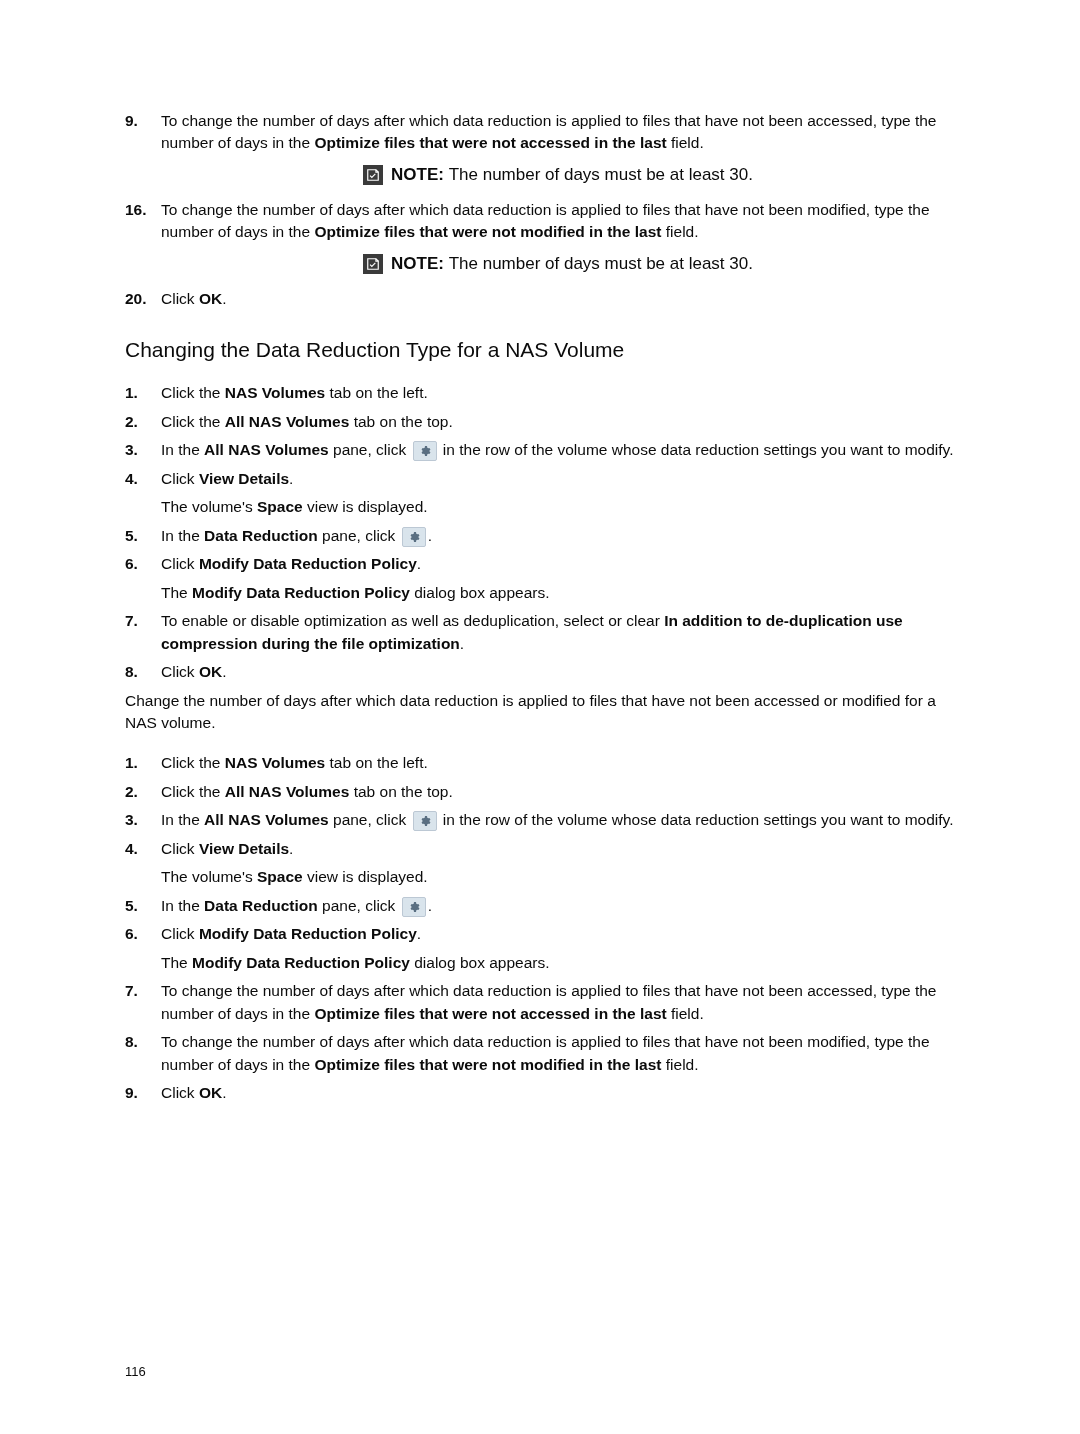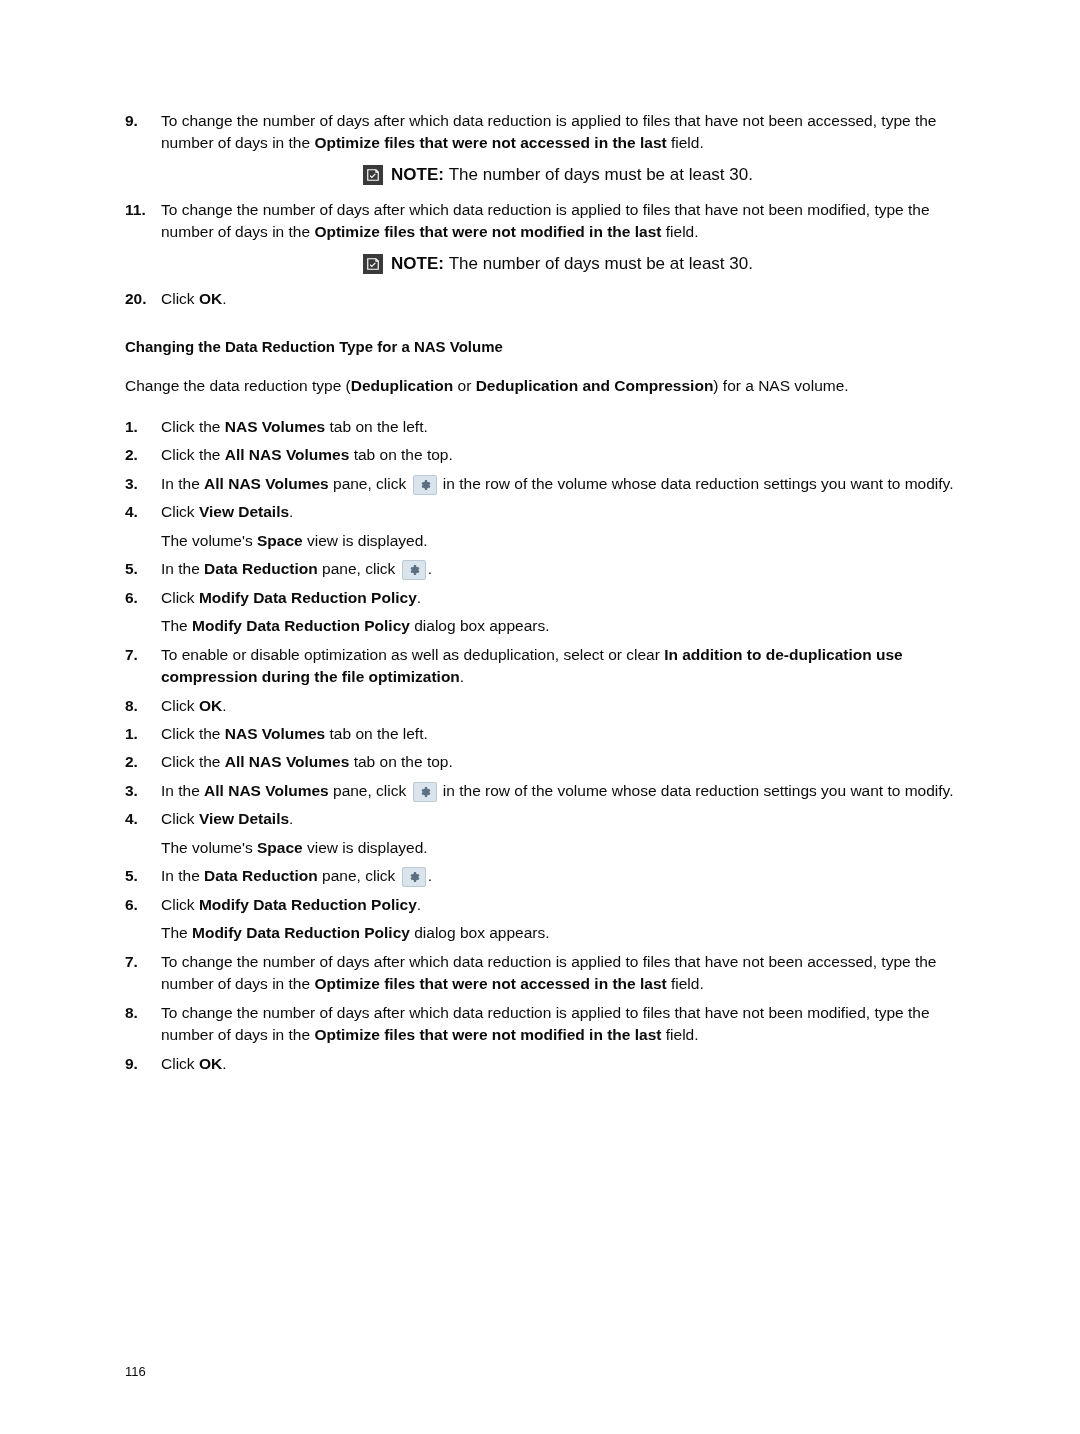--- a/index.html
+++ b/index.html
@@ -48,22 +48,22 @@
   justify-content: center;
   flex-shrink: 0;
 }
 .note-icon svg {
   width: 14px;
   height: 14px;
   stroke: #ffffff;
   fill: none;
 }
 h2 {
-  font-size: 15px;
-  font-weight: 700;
+  font-size: 21px;
+  font-weight: 400;
   margin: 28px 0 20px 0;
 }
 .para {
   font-size: 15.5px;
   line-height: 1.45;
   margin-bottom: 18px;
 }
 .sub-text {
   margin-top: 6px;
 }
@@ -106,41 +106,40 @@
         <span class="note-icon">
           <svg viewBox="0 0 24 24" stroke-width="2">
             <path d="M3 3h14l4 4v14H3z"></path>
             <path d="M17 3v4h4"></path>
             <path d="M7 13l3 3 6-6"></path>
           </svg>
         </span>
         <span><b>NOTE: </b>The number of days must be at least 30.</span>
       </div>
       <div class="step-row">
-        <div class="step-num">11.</div>
+        <div class="step-num">16.</div>
         <div class="step-text"><span>To change the number of days after which data reduction is applied to files that have not been modified, type the number of days in the </span><b>Optimize files that were not modified in the last</b><span> field.</span></div>
       </div>
       <div class="note-row">
         <span class="note-icon">
           <svg viewBox="0 0 24 24" stroke-width="2">
             <path d="M3 3h14l4 4v14H3z"></path>
             <path d="M17 3v4h4"></path>
             <path d="M7 13l3 3 6-6"></path>
           </svg>
         </span>
         <span><b>NOTE: </b>The number of days must be at least 30.</span>
       </div>
       <div class="step-row">
         <div class="step-num">20.</div>
         <div class="step-text"><span>Click </span><b>OK</b><span>.</span></div>
       </div>
     </div>
 
   <h2>Changing the Data Reduction Type for a NAS Volume</h2>
-  <div class="para" id="intro-b"><span>Change the data reduction type (</span><b>Deduplication</b><span> or </span><b>Deduplication and Compression</b><span>) for a NAS volume.</span></div>
   <div id="sec-b">
       <div class="step-row">
         <div class="step-num">1.</div>
         <div class="step-text"><span>Click the </span><b>NAS Volumes</b><span> tab on the left.</span></div>
       </div>
       <div class="step-row">
         <div class="step-num">2.</div>
         <div class="step-text"><span>Click the </span><b>All NAS Volumes</b><span> tab on the top.</span></div>
       </div>
       <div class="step-row">
@@ -170,20 +169,21 @@
       <div class="step-row">
         <div class="step-num">7.</div>
         <div class="step-text"><span>To enable or disable optimization as well as deduplication, select or clear </span><b>In addition to de-duplication use compression during the file optimization</b><span>.</span></div>
       </div>
       <div class="step-row">
         <div class="step-num">8.</div>
         <div class="step-text"><span>Click </span><b>OK</b><span>.</span></div>
       </div>
     </div>
 
+  <div class="para" id="intro-c"><span>Change the number of days after which data reduction is applied to files that have not been accessed or modified for a NAS volume.</span></div>
   <div id="sec-c">
       <div class="step-row">
         <div class="step-num">1.</div>
         <div class="step-text"><span>Click the </span><b>NAS Volumes</b><span> tab on the left.</span></div>
       </div>
       <div class="step-row">
         <div class="step-num">2.</div>
         <div class="step-text"><span>Click the </span><b>All NAS Volumes</b><span> tab on the top.</span></div>
       </div>
       <div class="step-row">

